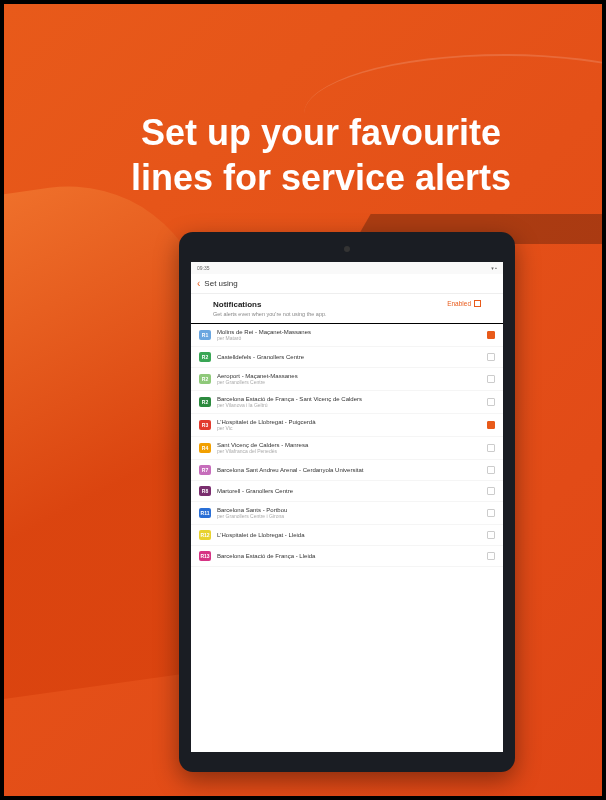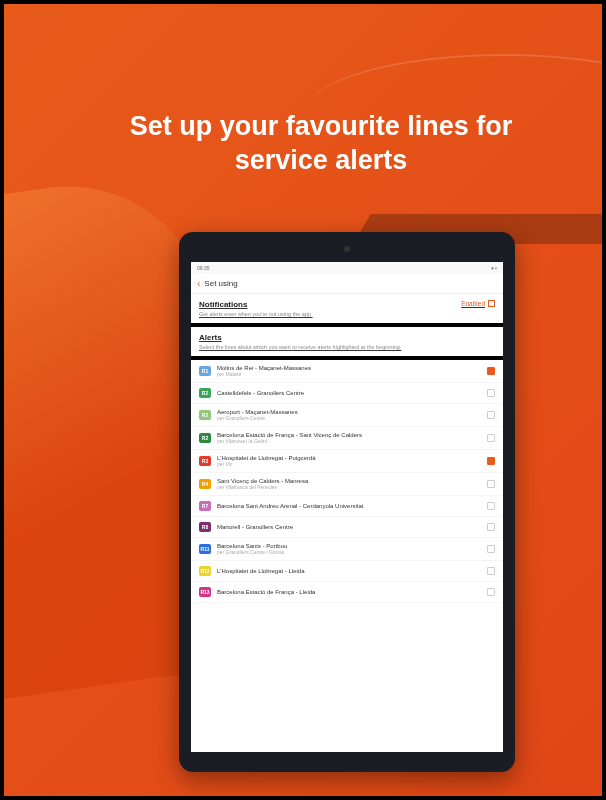--- a/index.html
+++ b/index.html
@@ -2,29 +2,29 @@
 <html><head>
 <meta charset="utf-8">
 <style>
 *{margin:0;padding:0;box-sizing:border-box;}
 body{width:606px;height:800px;font-family:-apple-system,Helvetica,Arial,sans-serif;overflow:hidden;}
 .outer{width:606px;height:800px;background:#000;padding:4px;}
 .promo{width:598px;height:792px;background:linear-gradient(135deg,#e85a1a 0%,#e04616 100%);position:relative;overflow:hidden;}
 .bg-train{position:absolute;left:-40px;top:180px;width:260px;height:500px;background:linear-gradient(160deg,#f27830 0%,#d9420e 60%);border-radius:60px 140px 0 0;transform:rotate(-8deg);opacity:0.85;}
 .bg-wire{position:absolute;top:50px;left:300px;width:400px;height:120px;border-top:2px solid rgba(255,255,255,0.15);border-radius:50% 50% 0 0;}
 .bg-platform{position:absolute;right:-20px;top:210px;width:260px;height:30px;background:rgba(0,0,0,0.25);transform:skewX(-30deg);}
-.headline{position:absolute;top:106px;left:0;right:0;text-align:center;color:#fff;font-size:27px;font-weight:600;line-height:1.25;padding:0 60px;margin-left:36px;}
+.headline{position:absolute;top:106px;left:0;right:0;text-align:center;color:#fff;font-size:36px;font-weight:600;line-height:1.25;padding:0 60px;margin-left:36px;}
 .tablet{position:absolute;left:175px;top:228px;width:336px;height:540px;background:#1a1d23;border-radius:14px;padding:30px 12px 20px 12px;box-shadow:0 8px 24px rgba(0,0,0,0.4);}
 .camera{position:absolute;top:14px;left:50%;transform:translateX(-50%);width:6px;height:6px;background:#333;border-radius:50%;}
 .screen{width:100%;height:100%;background:#fff;overflow:hidden;font-size:7px;color:#333;}
 .statusbar{height:12px;background:#f9f9f9;display:flex;justify-content:space-between;align-items:center;padding:0 6px;font-size:5px;color:#666;}
 .appbar{height:20px;display:flex;align-items:center;padding:0 6px;border-bottom:1px solid #eee;}
 .back{color:#e85a1a;font-size:10px;margin-right:4px;line-height:1;}
 .appbar-title{font-size:8px;color:#333;}
-.section{padding:6px 8px;border-bottom:4px solid #000000;text-decoration:underline;}
+.section{padding:6px 22px;border-bottom:1px solid #000000;}
 .sec-head{font-weight:700;font-size:8px;color:#222;}
 .sec-sub{font-size:5.5px;color:#888;margin-top:2px;}
 .notif-row{display:flex;justify-content:space-between;align-items:flex-start;}
 .enabled{display:flex;align-items:center;color:#e85a1a;font-size:6.5px;gap:3px;}
 .enabled-box{width:7px;height:7px;border:1px solid #e85a1a;}
 .list{padding:0;}
 .item{display:flex;align-items:center;padding:5px 8px;border-bottom:1px solid #f5f5f5;}
 .badge{width:12px;height:10px;border-radius:2px;color:#fff;font-size:5px;font-weight:700;display:flex;align-items:center;justify-content:center;margin-right:6px;flex-shrink:0;}
 .item-text{flex:1;overflow:hidden;}
 .item-title{font-size:6px;color:#333;white-space:nowrap;overflow:hidden;text-overflow:ellipsis;}
@@ -62,24 +62,20 @@
               <div class="sec-head">Notifications</div>
               <div class="sec-sub">Get alerts even when you're not using the app.</div>
             </div>
             <div class="enabled">
               <span>Enabled</span>
               <span class="enabled-box"></span>
             </div>
           </div>
         </div>
 
-        <div class="section">
-          <div class="sec-head">Alerts</div>
-          <div class="sec-sub">Select the lines about which you want to receive alerts highlighted at the beginning.</div>
-        </div>
 
         <div class="list" id="lines-list">
             <div class="item">
               <div class="badge" style="background: rgb(106, 166, 224);">R1</div>
               <div class="item-text">
                 <div class="item-title">Molins de Rei - Maçanet-Massanes</div>
                 <div class="item-sub">per Mataró</div>
               </div>
               <div class="chk on"></div>
             </div>

